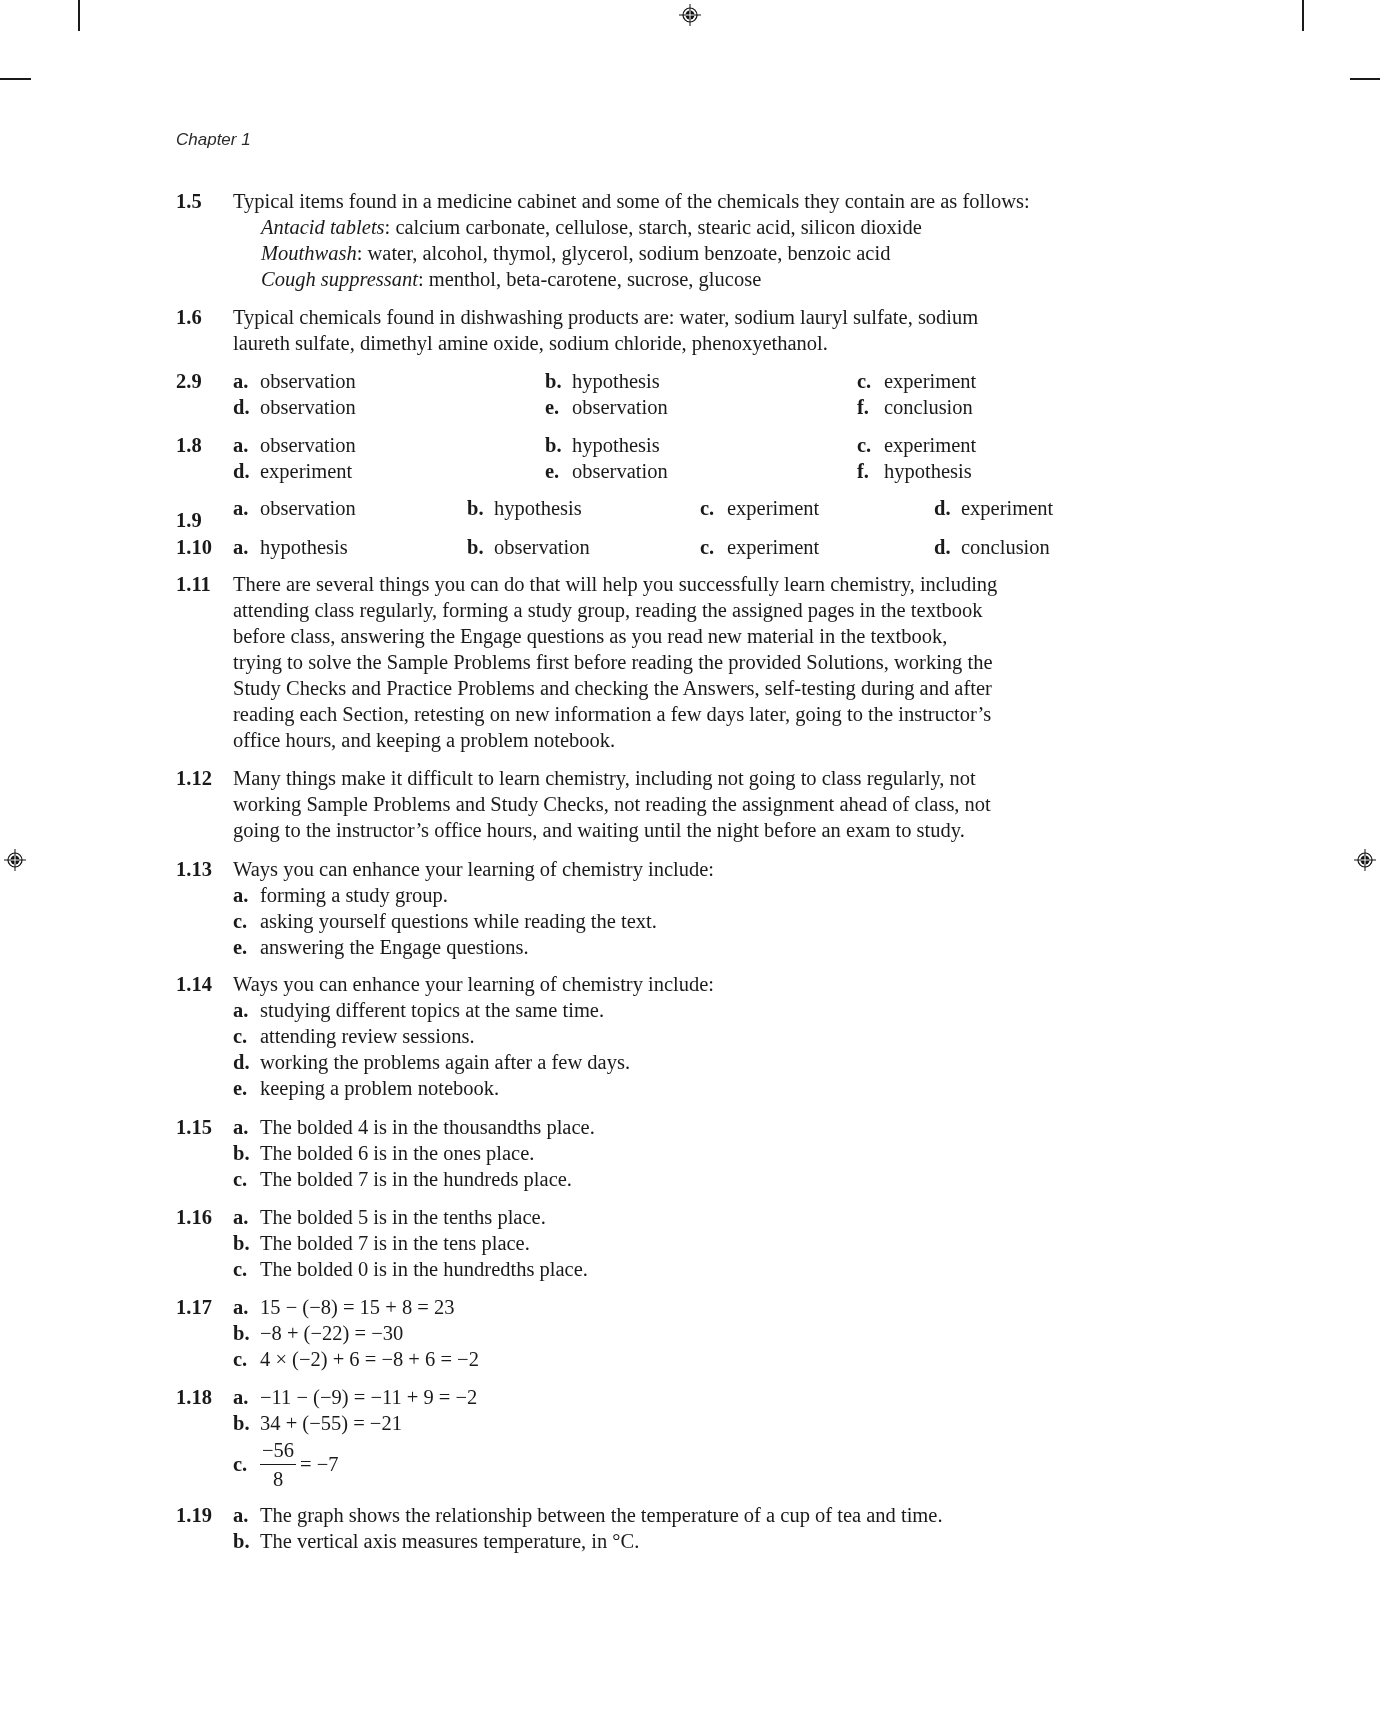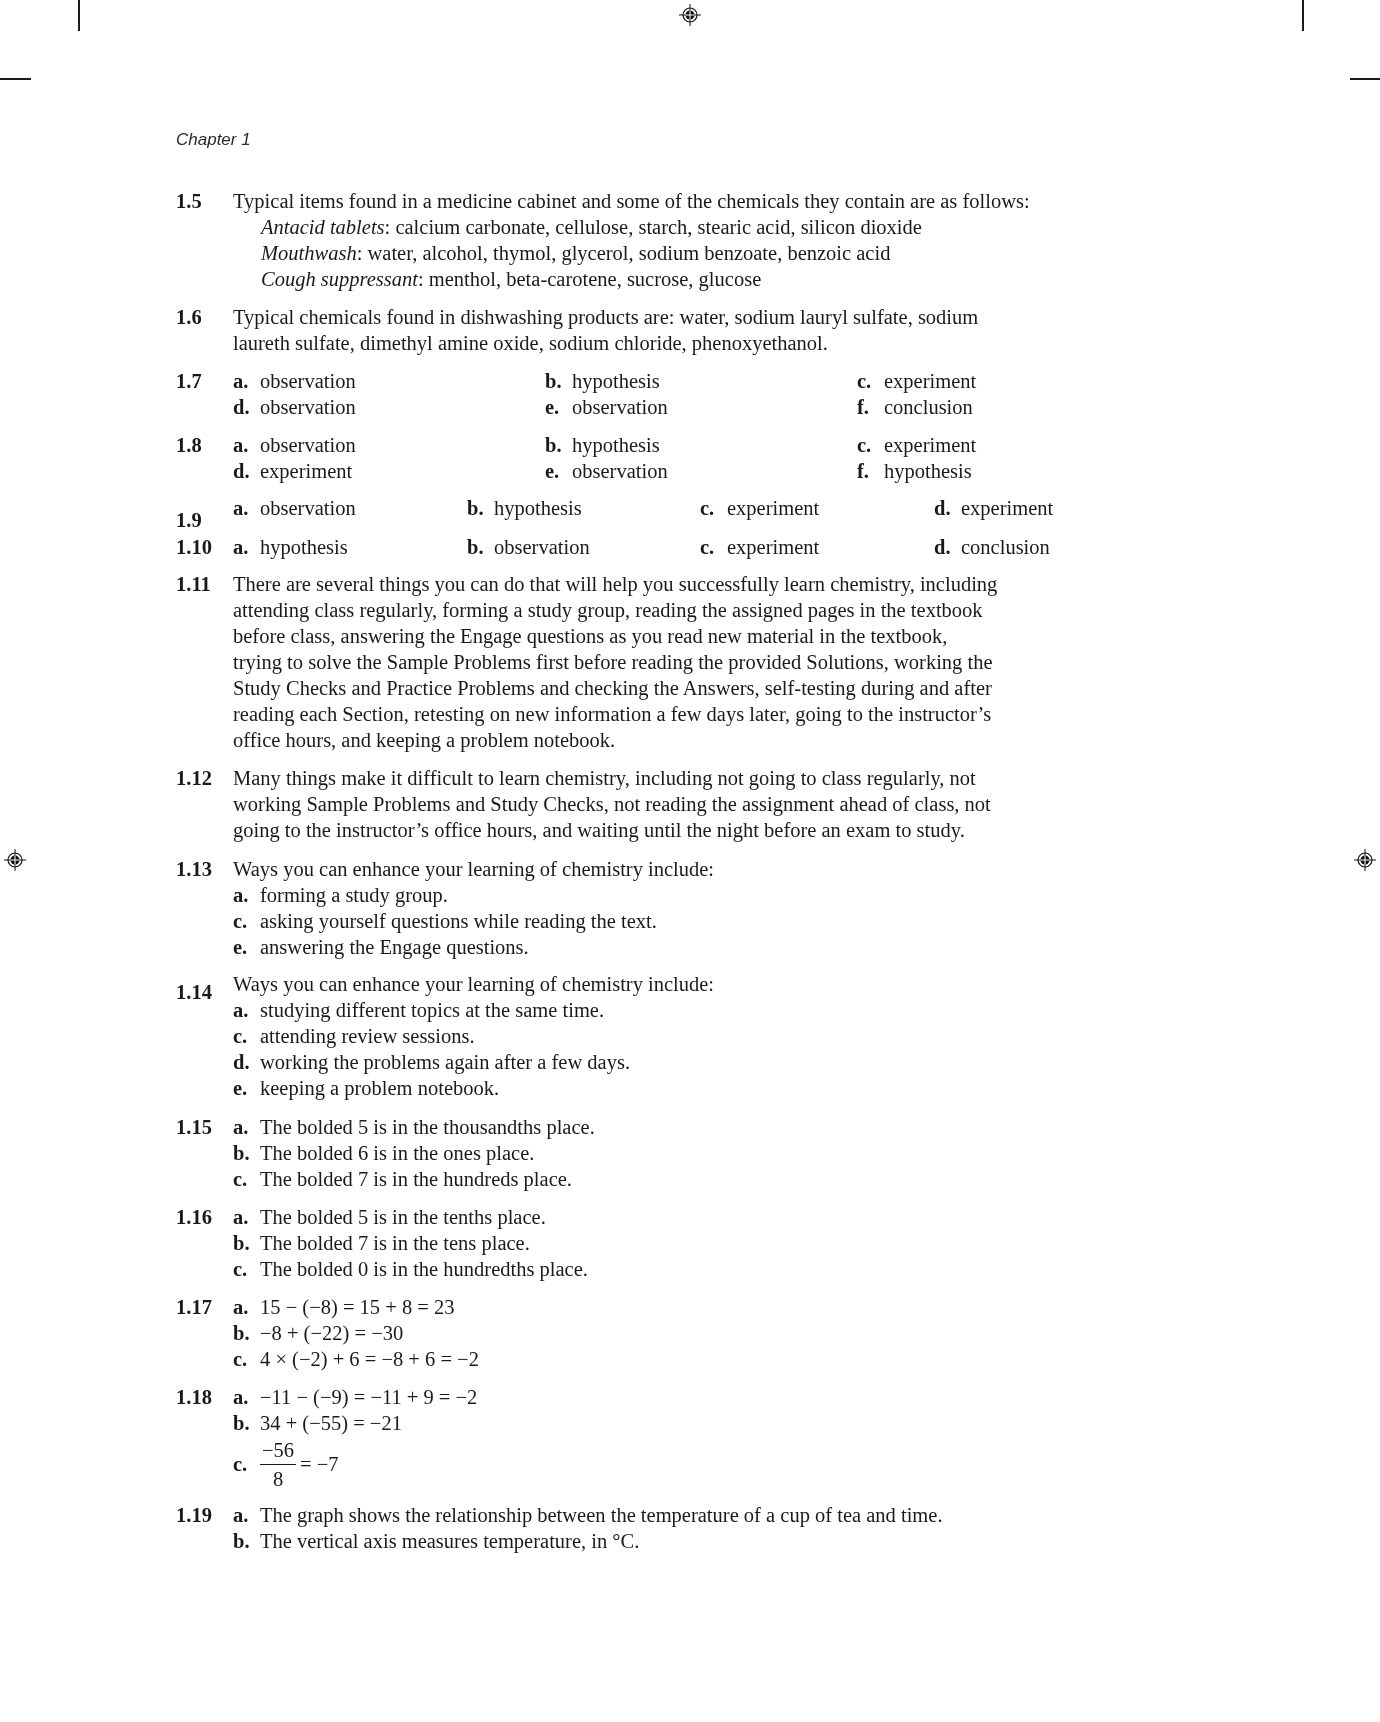--- a/index.html
+++ b/index.html
@@ -63,21 +63,21 @@
   <div class="line ind" style="top:78px;"><span class="it">Cough suppressant</span><span>: menthol, beta-carotene, sucrose, glucose</span></div>
 </div>
 
 <div class="prob" style="top:304px;">
   <div class="num" style="top:0;">1.6</div>
   <div class="line" style="top:0;">Typical chemicals found in dishwashing products are: water, sodium lauryl sulfate, sodium</div>
   <div class="line" style="top:26px;">laureth sulfate, dimethyl amine oxide, sodium chloride, phenoxyethanol.</div>
 </div>
 
 <div class="prob" style="top:368px;">
-  <div class="num" style="top:0;">1.7</div>
+  <div class="num" style="top:0;">2.9</div>
   <div class="cell" style="left:233px;top:0;"><span class="lbl">a.</span><span>observation</span></div>
   <div class="cell" style="left:545px;top:0;"><span class="lbl">b.</span><span>hypothesis</span></div>
   <div class="cell" style="left:857px;top:0;"><span class="lbl">c.</span><span>experiment</span></div>
   <div class="cell" style="left:233px;top:26px;"><span class="lbl">d.</span><span>observation</span></div>
   <div class="cell" style="left:545px;top:26px;"><span class="lbl">e.</span><span>observation</span></div>
   <div class="cell" style="left:857px;top:26px;"><span class="lbl">f.</span><span>conclusion</span></div>
 </div>
 
 <div class="prob" style="top:432px;">
   <div class="num" style="top:0;">1.8</div>
@@ -125,31 +125,31 @@
 
 <div class="prob" style="top:856px;">
   <div class="num" style="top:0;">1.13</div>
   <div class="line" style="top:0;">Ways you can enhance your learning of chemistry include:</div>
   <div class="line" style="top:26px;"><span class="lbl">a.</span><span>forming a study group.</span></div>
   <div class="line" style="top:52px;"><span class="lbl">c.</span><span>asking yourself questions while reading the text.</span></div>
   <div class="line" style="top:78px;"><span class="lbl">e.</span><span>answering the Engage questions.</span></div>
 </div>
 
 <div class="prob" style="top:971px;">
-  <div class="num" style="top:8px;">1.14</div>
+  <div class="num" style="top:0;">1.14</div>
   <div class="line" style="top:0;">Ways you can enhance your learning of chemistry include:</div>
   <div class="line" style="top:26px;"><span class="lbl">a.</span><span>studying different topics at the same time.</span></div>
   <div class="line" style="top:52px;"><span class="lbl">c.</span><span>attending review sessions.</span></div>
   <div class="line" style="top:78px;"><span class="lbl">d.</span><span>working the problems again after a few days.</span></div>
   <div class="line" style="top:104px;"><span class="lbl">e.</span><span>keeping a problem notebook.</span></div>
 </div>
 
 <div class="prob" style="top:1114px;">
   <div class="num" style="top:0;">1.15</div>
-  <div class="line" style="top:0;"><span class="lbl">a.</span><span>The bolded 5 is in the thousandths place.</span></div>
+  <div class="line" style="top:0;"><span class="lbl">a.</span><span>The bolded 4 is in the thousandths place.</span></div>
   <div class="line" style="top:26px;"><span class="lbl">b.</span><span>The bolded 6 is in the ones place.</span></div>
   <div class="line" style="top:52px;"><span class="lbl">c.</span><span>The bolded 7 is in the hundreds place.</span></div>
 </div>
 
 <div class="prob" style="top:1204px;">
   <div class="num" style="top:0;">1.16</div>
   <div class="line" style="top:0;"><span class="lbl">a.</span><span>The bolded 5 is in the tenths place.</span></div>
   <div class="line" style="top:26px;"><span class="lbl">b.</span><span>The bolded 7 is in the tens place.</span></div>
   <div class="line" style="top:52px;"><span class="lbl">c.</span><span>The bolded 0 is in the hundredths place.</span></div>
 </div>

